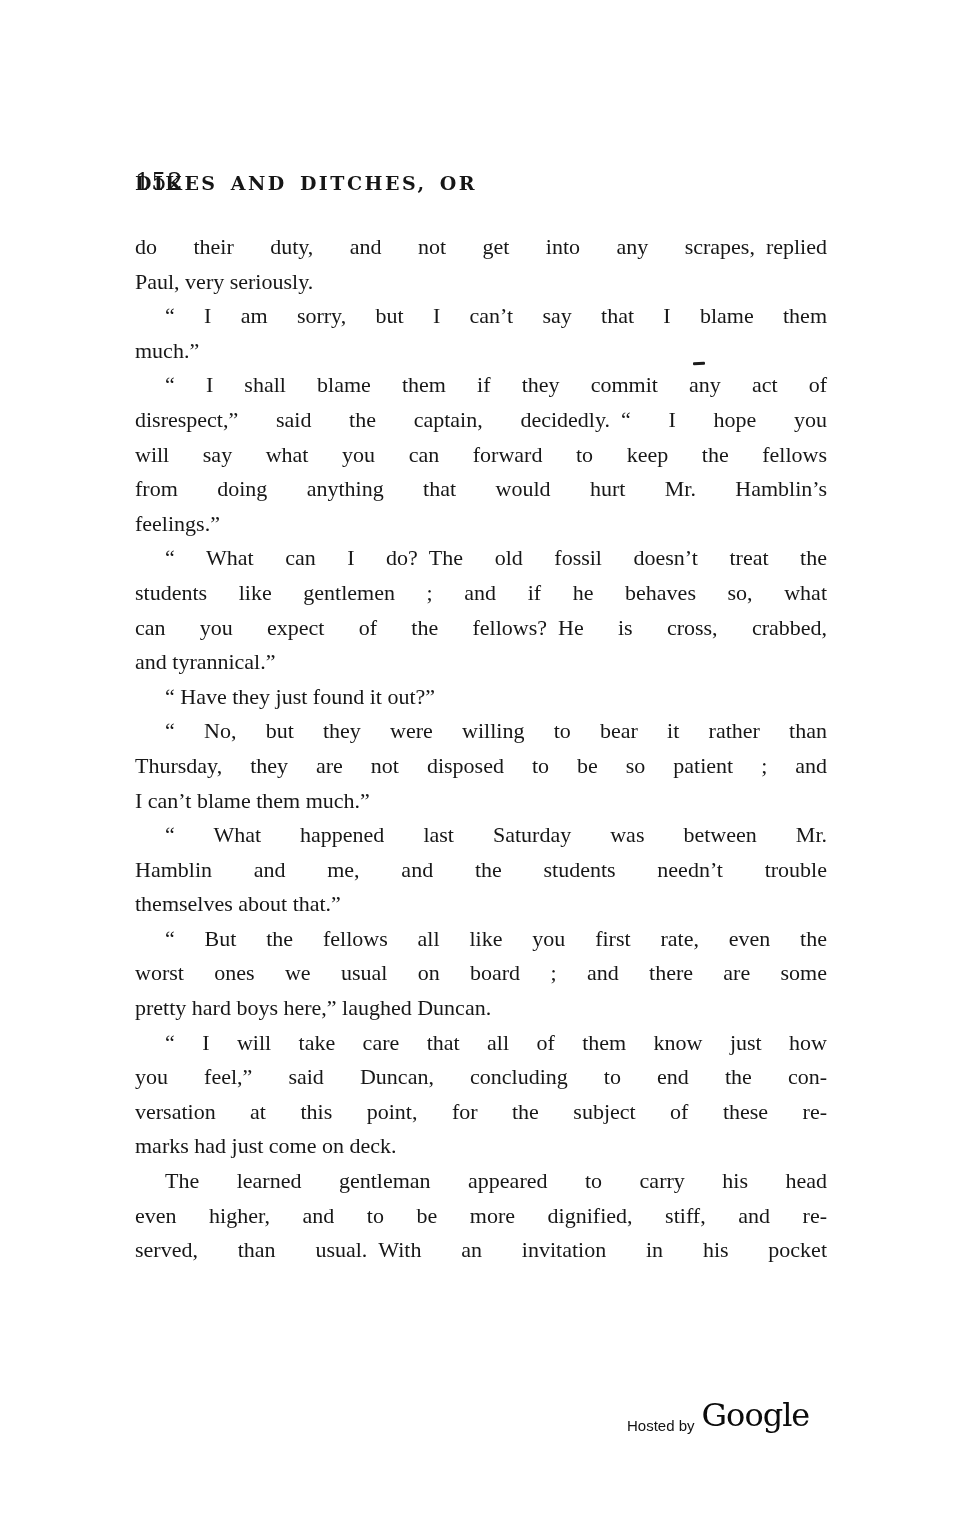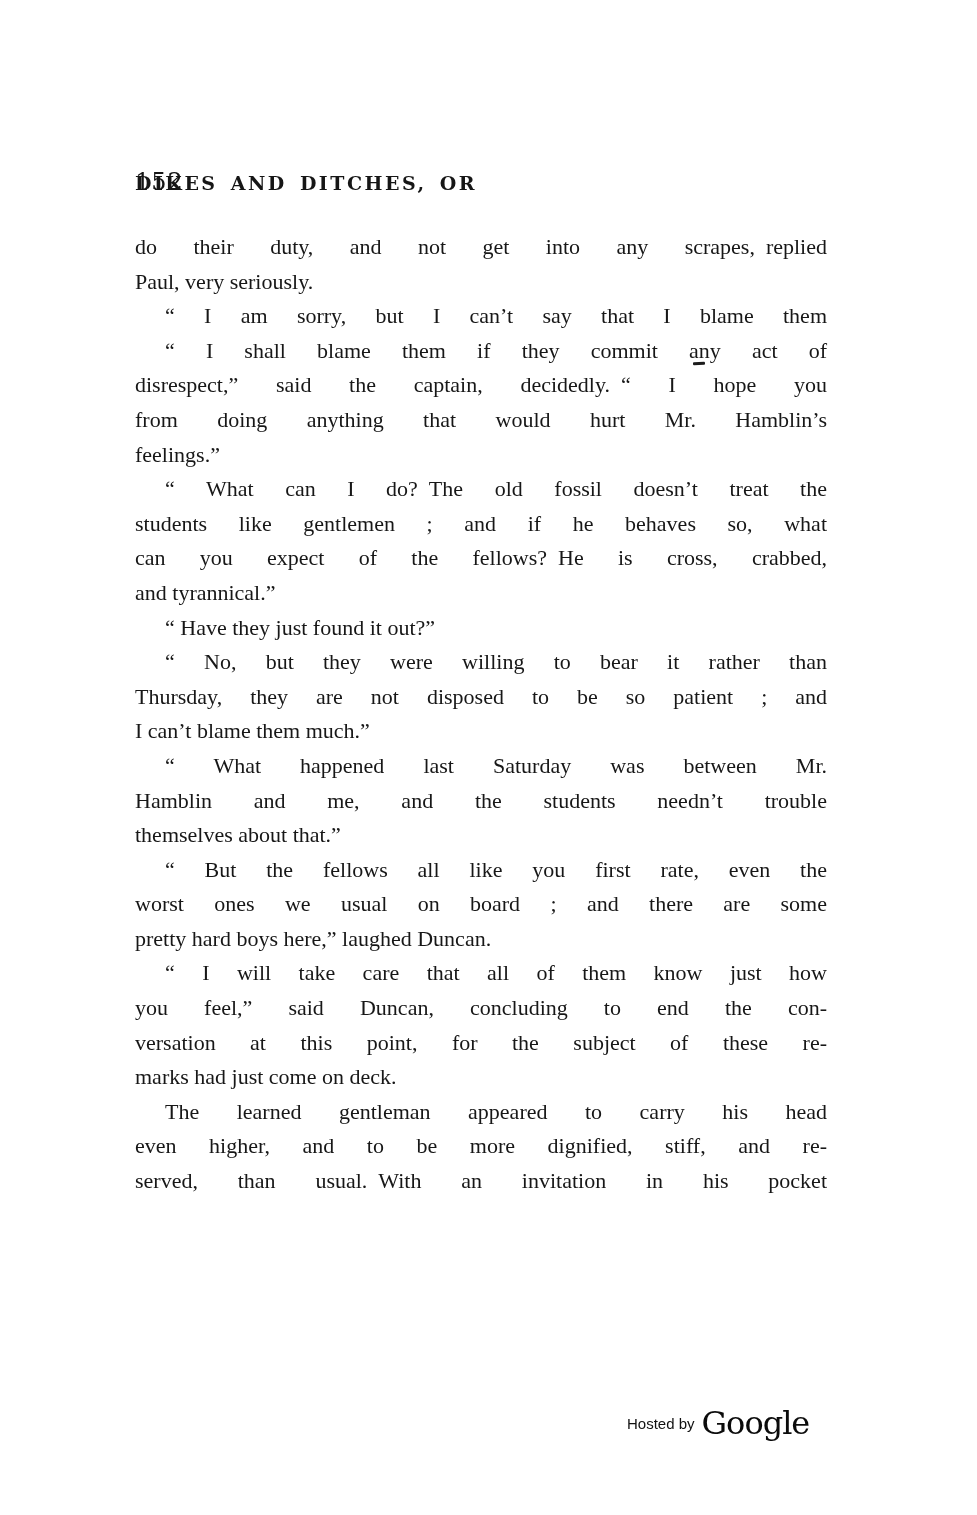--- a/index.html
+++ b/index.html
@@ -76,24 +76,23 @@
     background: #1c1c1c;
     transform: rotate(-3deg);
     border-radius: 1px;
   }
   
   .watermark {
     position: absolute;
     left: 627px;
     top: 1396px;
     display: flex;
-    align-items: center;
+    align-items: flex-end;
     gap: 7px;
     white-space: nowrap;
-    margin-top: 8px;
   }
   .hosted-by {
     font-family: "Liberation Sans", sans-serif;
     font-size: 15px;
     color: #111111;
   }
   .google-logo {
     font-family: "DejaVu Serif", serif;
     font-size: 32px;
     letter-spacing: -1px;
@@ -110,24 +109,26 @@
     <span class="running-title">DIKES AND DITCHES, OR</span>
   </div>
 
   <div class="body-text">
       <div class="para">
         <div class="line">do their duty, and not get into any scrapes, replied</div>
         <div class="line last">Paul, very seriously.</div>
       </div>
       <div class="para">
         <div class="line indent">“ I am sorry, but I can’t say that I blame them</div>
+        <div class="line last">much.”</div>
       </div>
       <div class="para">
         <div class="line indent">“ I shall blame them if they commit any act of</div>
         <div class="line">disrespect,” said the captain, decidedly. “ I hope you</div>
+        <div class="line">will say what you can forward to keep the fellows</div>
         <div class="line">from doing anything that would hurt Mr. Hamblin’s</div>
         <div class="line last">feelings.”</div>
       </div>
       <div class="para">
         <div class="line indent">“ What can I do? The old fossil doesn’t treat the</div>
         <div class="line">students like gentlemen ; and if he behaves so, what</div>
         <div class="line">can you expect of the fellows? He is cross, crabbed,</div>
         <div class="line last">and tyrannical.”</div>
       </div>
       <div class="para">

